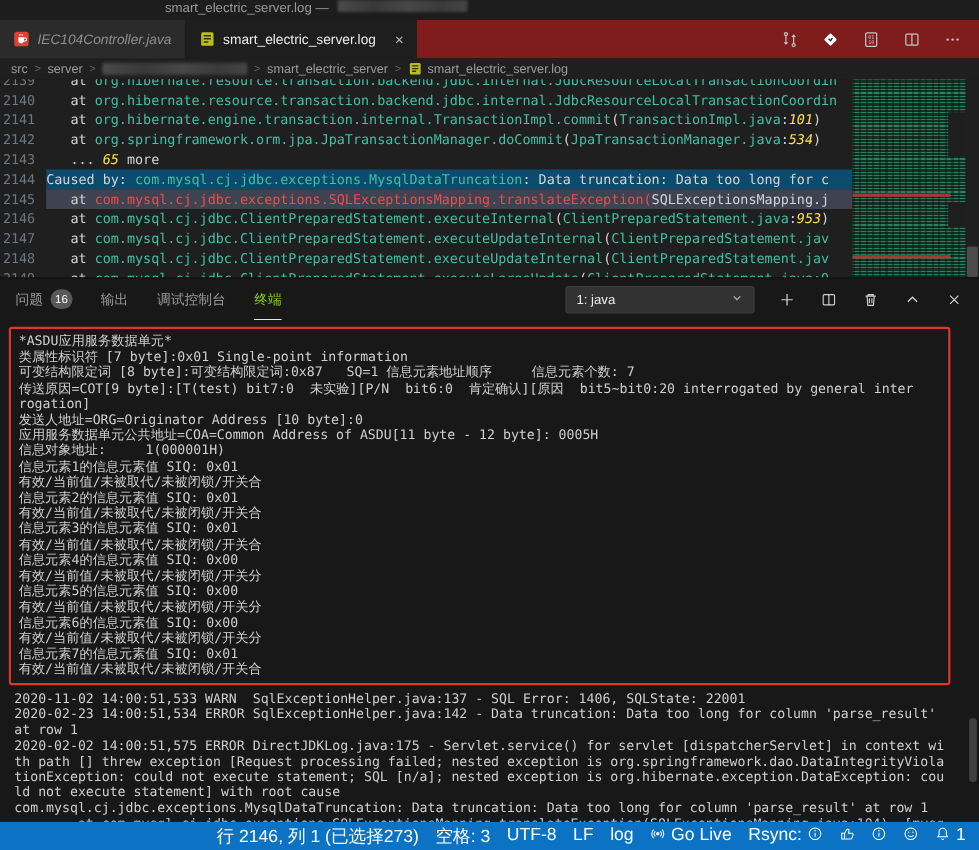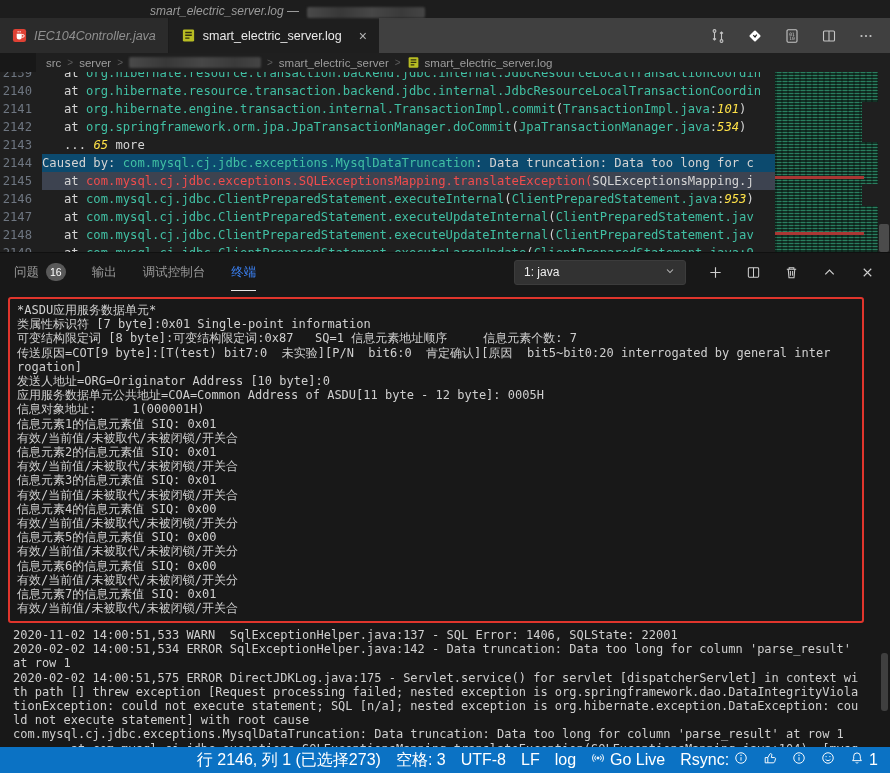--- a/index.html
+++ b/index.html
@@ -2,41 +2,41 @@
 <html><head>
 <meta charset="utf-8">
 <style>
   html,body{margin:0;padding:0;background:#111;}
   *{box-sizing:border-box;}
   .window{position:relative;width:890px;height:773px;background:#181818;overflow:hidden;
     font-family:"Liberation Sans","DejaVu Sans",sans-serif;color:#ccc;}
 
   
   .titlebar{position:relative;height:18px;background:#1d1d1d;}
-  .titlebar-inner{position:absolute;left:150px;top:0;height:18px;display:flex;align-items:flex-end;gap:8px;font-style:italic;}
+  .titlebar-inner{position:absolute;left:150px;top:0;height:18px;display:flex;align-items:flex-start;gap:8px;}
   .title-text{font-size:12px;color:#9b9b9b;white-space:nowrap;}
   .redacted{display:inline-block;height:11px;border-radius:2px;
     background:linear-gradient(90deg,#4a4a4a,#383838 28%,#474747 55%,#3a3a3a 80%,#454545);
     filter:blur(1.3px);}
 
   
-  .tabbar{height:35px;background:#404040;display:flex;align-items:stretch;}
+  .tabbar{height:35px;background:#7f1d1d;display:flex;align-items:stretch;}
   .tab{display:flex;align-items:center;gap:7px;padding:0 12px;font-size:12.5px;min-width:150px;cursor:default;}
   .tab.inactive{background:#2b2b2b;color:#8f8f8f;border-right:1px solid #1b1b1b;}
   .tab.inactive .tab-label{font-style:italic;}
   .tab.active{background:#1e1e1e;color:#eaeaea;}
   .tab .close{margin-left:10px;color:#b5b5b5;font-size:14px;line-height:1;}
   .tab-icon{width:15px;height:15px;flex:none;}
   .editor-actions{margin-left:auto;display:flex;align-items:center;gap:21px;padding-right:16px;color:#c5c5c5;}
   .ea-icon{width:16px;height:16px;display:flex;align-items:center;justify-content:center;font-size:15px;color:#c5c5c5;}
   .ea-icon svg{width:16px;height:16px;}
 
   
   .breadcrumb{height:19px;background:#1f1f1f;display:flex;align-items:center;padding-left:10px;
-    font-size:11.5px;color:#9d9d9d;gap:6px;white-space:nowrap;margin-left:36px;}
+    font-size:11.5px;color:#9d9d9d;gap:6px;white-space:nowrap;}
   .crumb-sep{color:#5d5d5d;font-size:10px;}
   .crumb-icon{width:13px;height:13px;}
 
   
   .editor{position:relative;height:180px;background:#1f1f1f;overflow:hidden;}
   .editor-lines{position:absolute;left:0;top:-8px;right:115px;overflow:hidden;}
   .eline{display:flex;height:18px;line-height:18px;font-family:"DejaVu Sans Mono",monospace;font-size:12.2px;white-space:pre;}
   .lnum{flex:none;width:42px;text-align:right;padding-right:10px;color:#6e7681;}
   .lcode{flex:1;overflow:hidden;}
   .eline.hl .lcode{background:#0c4a6e;}
@@ -50,21 +50,21 @@
     opacity:.9;}
   .minimap .mm-red{position:absolute;left:0;right:14px;height:3px;background:#b93a37;}
   .minimap .mm-dark{position:absolute;right:0;width:16px;background:#1f1f1f;}
   .vscroll{position:absolute;top:0;right:0;width:12px;height:100%;background:#1f1f1f;}
   .vthumb{position:absolute;left:1px;width:10px;background:#4b4b4b;border-radius:2px;cursor:pointer;}
 
   
   .panelheader{height:39px;background:#181818;display:flex;align-items:center;padding:0 14px;border-top:1px solid #101010;}
   .ptabs{display:flex;align-items:center;gap:26px;font-size:12.5px;color:#9a9a9a;}
   .ptab{display:flex;align-items:center;gap:7px;height:38px;cursor:pointer;}
-  .ptab.active{color:#3b82f6;box-shadow:inset 0 -1px 0 #e7e7e7;}
+  .ptab.active{color:#84cc16;box-shadow:inset 0 -1px 0 #e7e7e7;}
   .pbadge{background:#595959;color:#fff;font-size:10.5px;min-width:18px;height:18px;border-radius:9px;
     display:flex;align-items:center;justify-content:center;padding:0 4px;}
   .panel-right{margin-left:auto;display:flex;align-items:center;gap:21px;}
   .term-select{width:172px;height:25px;background:#323232;border:1px solid #3c3c3c;border-radius:3px;
     display:flex;align-items:center;padding:0 9px;font-size:12px;color:#eee;cursor:pointer;}
   .term-select .chev{margin-left:auto;color:#bbb;}
   .pa-icon{width:17px;height:17px;display:flex;align-items:center;justify-content:center;color:#cfcfcf;font-size:17px;cursor:pointer;}
   .pa-icon svg{width:15px;height:15px;}
 
   
@@ -278,21 +278,21 @@
         <div class="termline">信息元素5的信息元素值 SIQ: 0x00</div>
         <div class="termline">有效/当前值/未被取代/未被闭锁/开关分</div>
         <div class="termline">信息元素6的信息元素值 SIQ: 0x00</div>
         <div class="termline">有效/当前值/未被取代/未被闭锁/开关分</div>
         <div class="termline">信息元素7的信息元素值 SIQ: 0x01</div>
         <div class="termline">有效/当前值/未被取代/未被闭锁/开关合</div>
       </div>
     <div class="annotation-box"></div>
     <div id="log-block">
         <div class="termline">2020-11-02 14:00:51,533 WARN  SqlExceptionHelper.java:137 - SQL Error: 1406, SQLState: 22001</div>
-        <div class="termline">2020-02-02 14:00:51,534 ERROR SqlExceptionHelper.java:142 - Data truncation: Data too long for column 'parse_result'</div>
+        <div class="termline">2020-02-23 14:00:51,534 ERROR SqlExceptionHelper.java:142 - Data truncation: Data too long for column 'parse_result'</div>
         <div class="termline">at row 1</div>
         <div class="termline">2020-02-02 14:00:51,575 ERROR DirectJDKLog.java:175 - Servlet.service() for servlet [dispatcherServlet] in context wi</div>
         <div class="termline">th path [] threw exception [Request processing failed; nested exception is org.springframework.dao.DataIntegrityViola</div>
         <div class="termline">tionException: could not execute statement; SQL [n/a]; nested exception is org.hibernate.exception.DataException: cou</div>
         <div class="termline">ld not execute statement] with root cause</div>
         <div class="termline">com.mysql.cj.jdbc.exceptions.MysqlDataTruncation: Data truncation: Data too long for column 'parse_result' at row 1</div>
         <div class="termline">        at com.mysql.cj.jdbc.exceptions.SQLExceptionsMapping.translateException(SQLExceptionsMapping.java:104) ~[mysq</div>
       </div>
     <div class="term-scroll"></div>
   </div>

